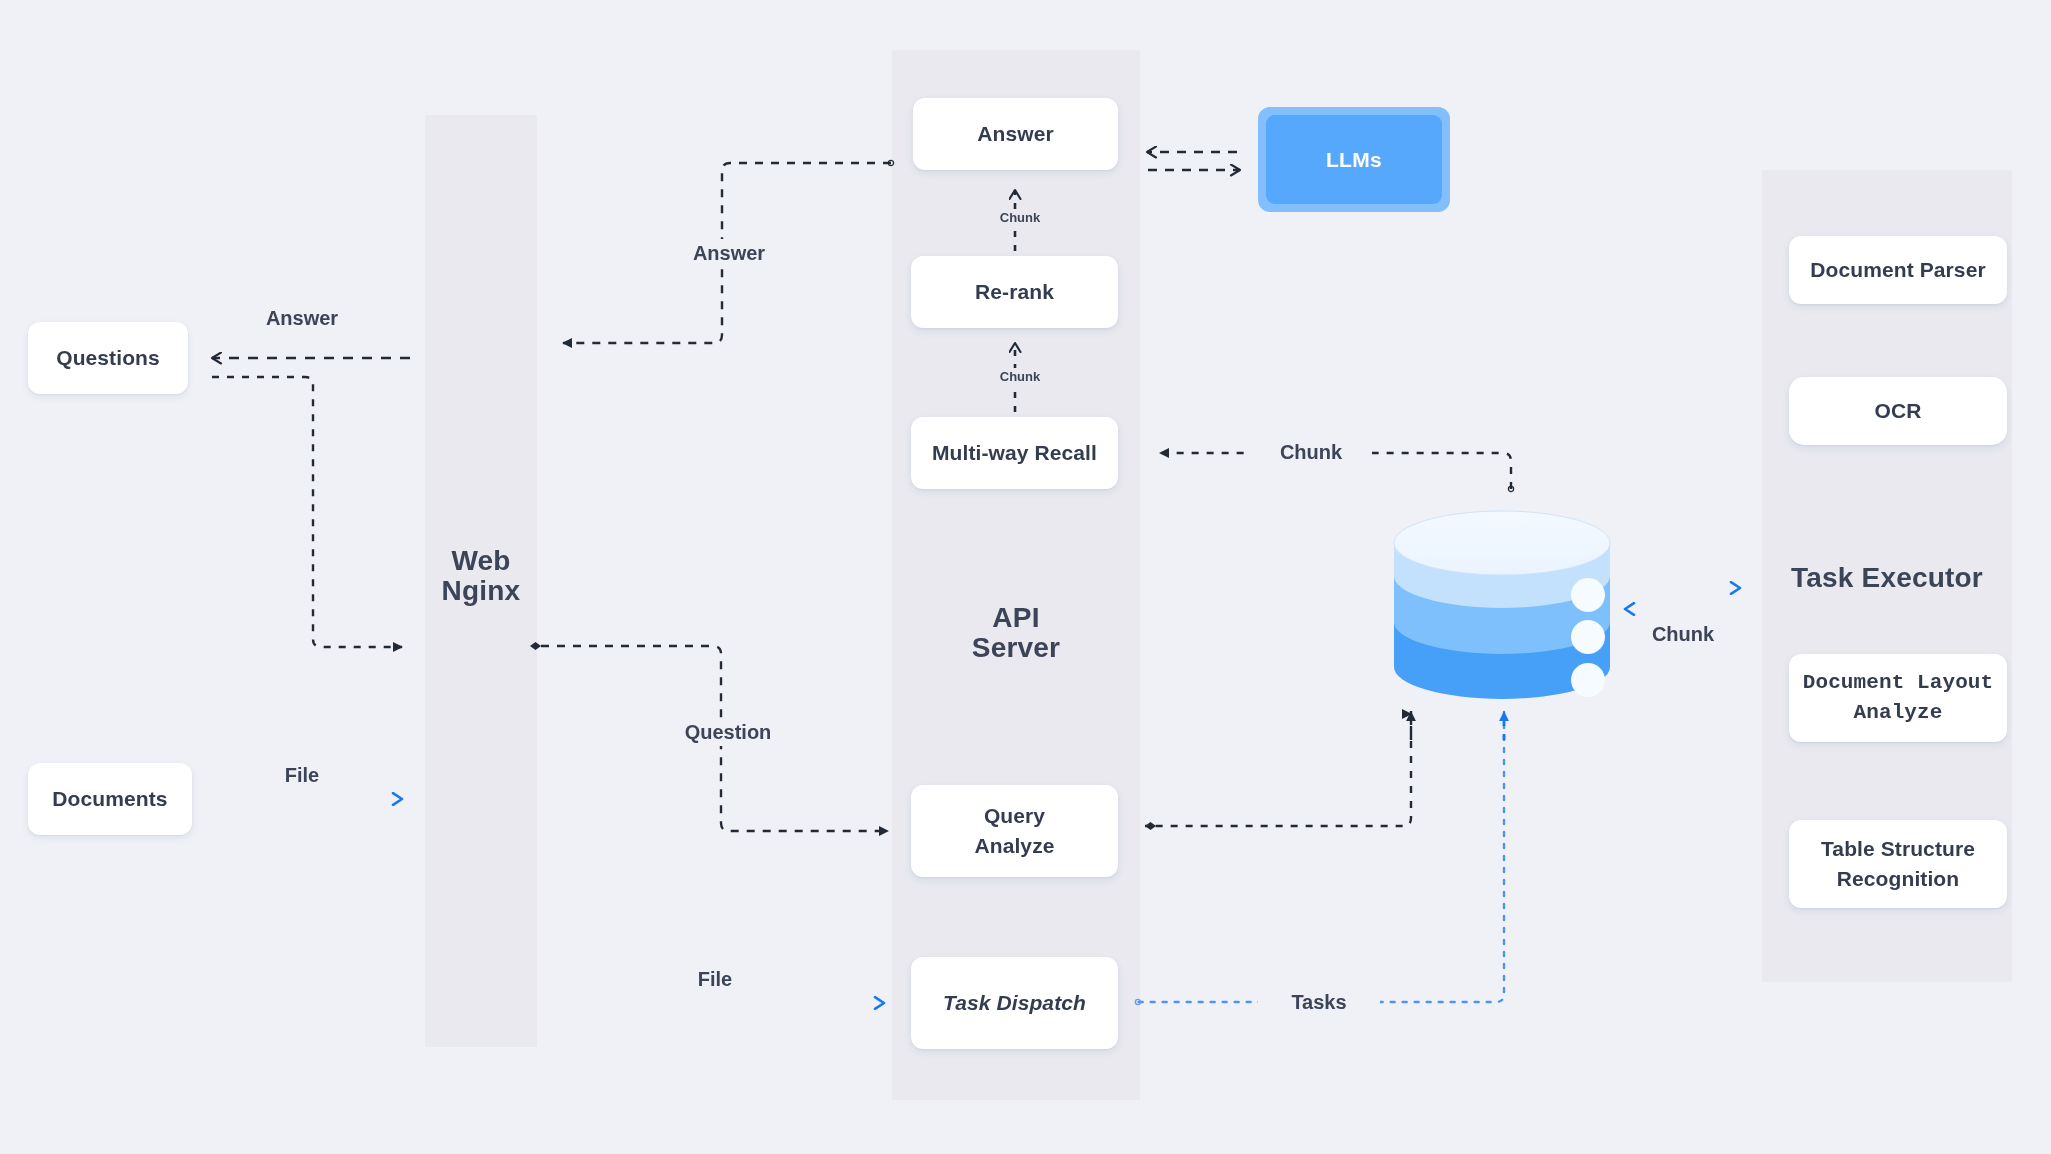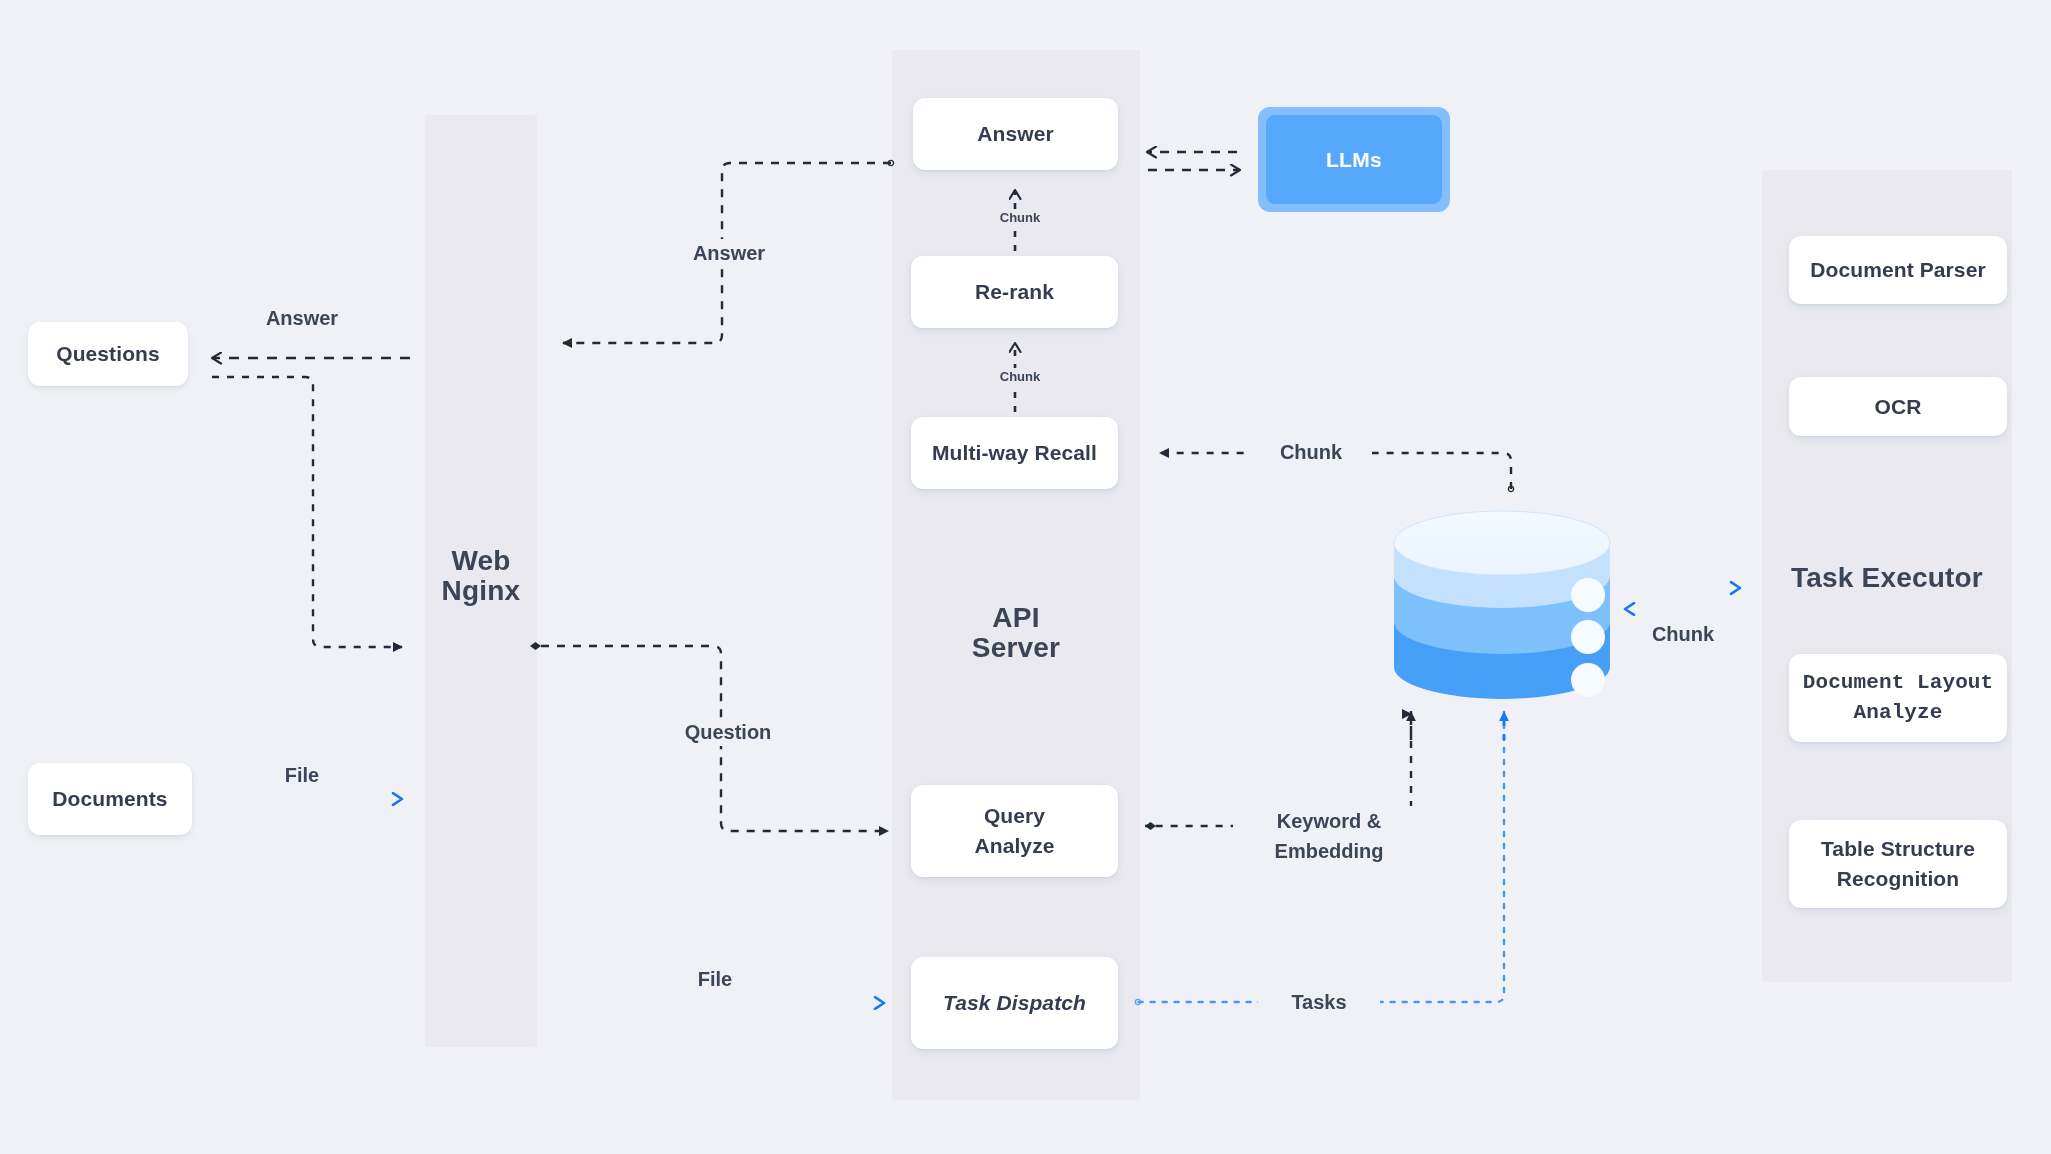--- a/index.html
+++ b/index.html
@@ -191,21 +191,21 @@
       <path d="M1504,712 L1504,994 Q1504,1002 1496,1002 L1138,1002" fill="none" stroke="#4d93f0" stroke-width="2.4" stroke-dasharray="4 8" stroke-linecap="round" marker-end="url(#dot-start-blue)"></path>
       <path d="M1504,740 L1504,712" fill="none" stroke="#1878f0" stroke-width="2.8" stroke-dasharray="6 8" marker-end="url(#ah-blue-solid)"></path>
     </g>
 
     <g>
       <path d="M1613,588 L1740,588" fill="none" stroke="url(#grad-blue-r)" stroke-width="2.8" stroke-dasharray="11 9" marker-end="url(#ah-blue)"></path>
       <path d="M1760,609 L1625,609" fill="none" stroke="url(#grad-blue-l)" stroke-width="2.8" stroke-dasharray="11 9" marker-end="url(#ah-blue)"></path>
     </g>
   </svg>
 
-  <div class="card" style="left:28px;top:322px;width:160px;height:64px;">
+  <div class="card" style="left:28px;top:322px;width:160px;height:72px;">
     <span>Questions</span>
   </div>
 
   <div class="card" style="left:28px;top:763px;width:164px;height:72px;">
     <span>Documents</span>
   </div>
 
   <div class="card" style="left:913px;top:98px;width:205px;height:72px;">
     <span>Answer</span>
   </div>
@@ -253,21 +253,21 @@
 
     <circle cx="196" cy="85" r="17" fill="#f6fbff"></circle>
     <circle cx="196" cy="127" r="17" fill="#f6fbff"></circle>
     <circle cx="196" cy="170" r="17" fill="#f6fbff"></circle>
   </svg>
 
   <div class="card" style="left:1789px;top:236px;width:218px;height:68px;">
     <span>Document Parser</span>
   </div>
 
-  <div class="card" style="left:1789px;top:377px;width:218px;height:59px;">
+  <div class="card" style="left:1789px;top:377px;width:218px;height:68px;border-radius:15px;">
     <span>OCR</span>
   </div>
 
   <div class="card" style="left:1789px;top:654px;width:218px;height:88px;flex-direction:column;font-family:Liberation Mono, monospace;">
     <span>Document Layout</span>
     <span>Analyze</span>
   </div>
 
   <div class="card" style="left:1789px;top:820px;width:218px;height:88px;flex-direction:column;">
     <span>Table Structure</span>
@@ -303,22 +303,18 @@
   </div>
 
   <div class="edge-label bg" style="left:1250px;top:438px;width:110px;">
     <span>Chunk</span>
   </div>
 
   <div class="edge-label" style="left:1628px;top:620px;width:110px;">
     <span>Chunk</span>
   </div>
 
-  <div class="edge-label bg" style="left:1233px;top:806px;width:180px;line-height:30px;">
-    <span style="display:block;">Keyword &amp;</span>
-    <span style="display:block;">Embedding</span>
-  </div>
 
   <div class="edge-label bg" style="left:1258px;top:988px;width:110px;">
     <span>Tasks</span>
   </div>
 
 </div>
 
 </body></html>

